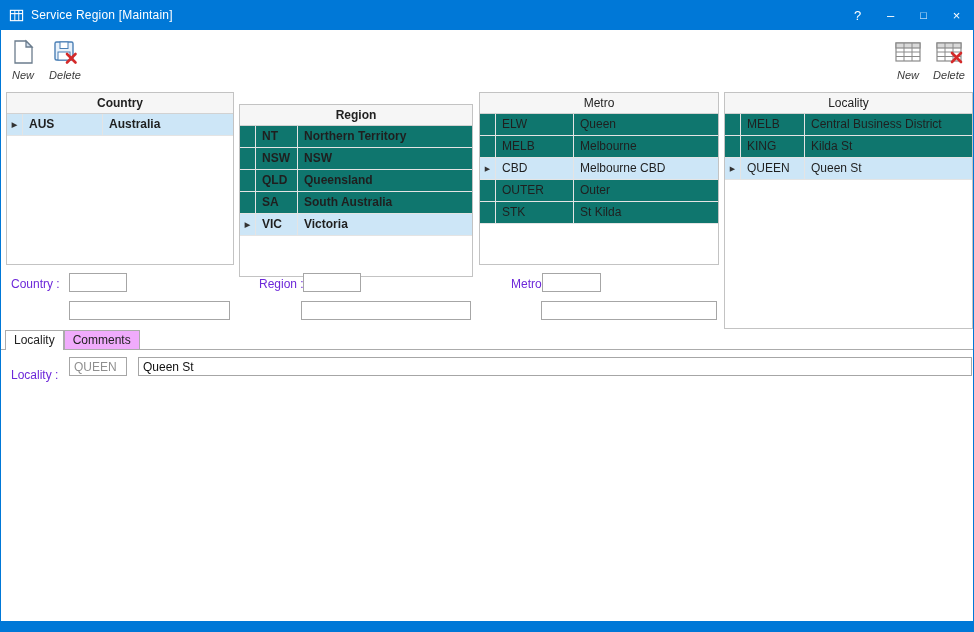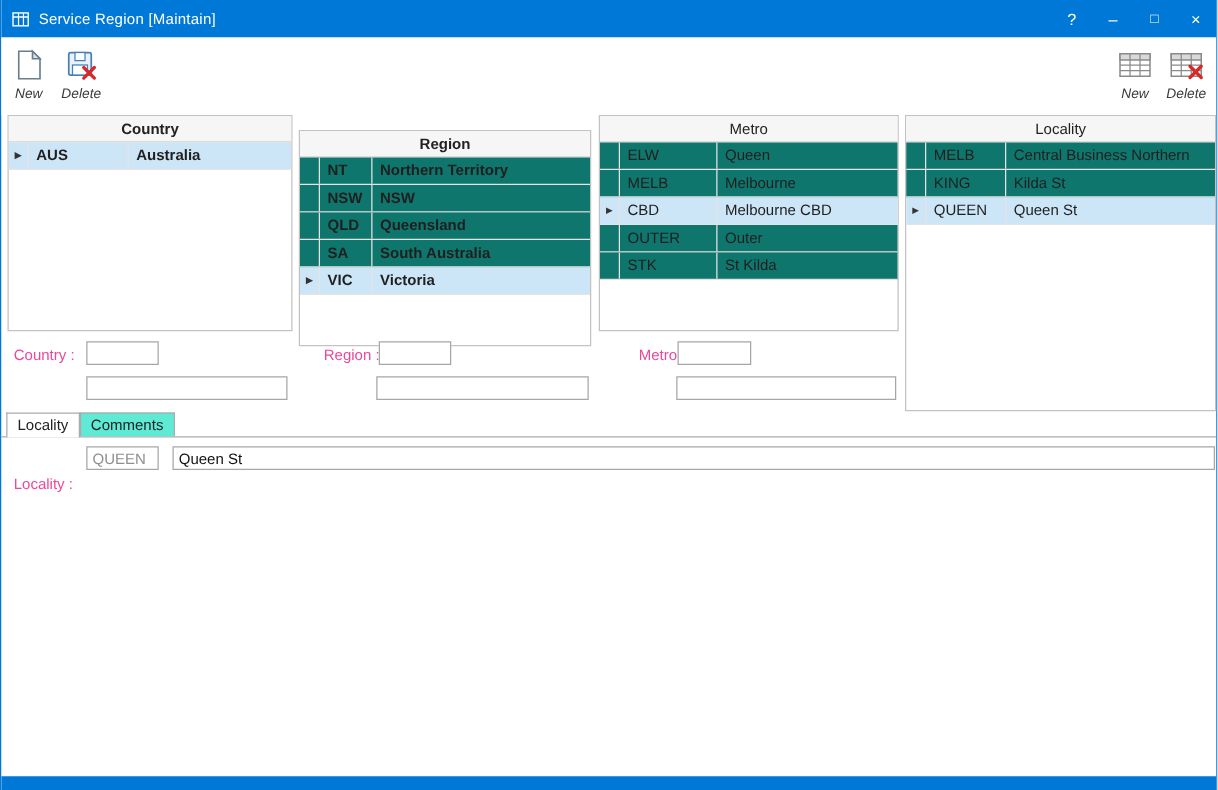--- a/index.html
+++ b/index.html
@@ -44,44 +44,44 @@
   .cell.ind { width:16px; border-right:1px solid #e4e4e4; text-align:center; font-size:7px;
               line-height:22px; color:#333; flex:none; }
   .cell.code { border-right:1px solid #e4e4e4; padding-left:6px; flex:none; }
   .cell.name { flex:1; padding-left:6px; }
   .g-country .cell.code { width:80px; }
   .g-region  .cell.code { width:42px; }
   .g-metro   .cell.code { width:78px; }
   .g-locality .cell.code { width:64px; }
 
   
-  .flabel { position:absolute; font-size:12px; color:#ec4899;text-align:center; }
+  .flabel { position:absolute; font-size:12px; color:#6d28d9;text-align:center; }
   .finput { position:absolute; height:19px; border:1px solid #a6a6a6; font-size:12px;
             padding:0 4px; font-family:inherit; background:#fff; color:#111; }
   .finput.gray-text { color:#8f8f8f; }
 
   #lbl-country { left:10px;  top:277px; }
   #in-country-code { left:68px;  top:273px; width:58px; }
   #in-country-name { left:68px;  top:301px; width:161px; }
   #lbl-region { left:258px; top:277px; }
   #in-region-code { left:302px; top:273px; width:58px; }
   #in-region-name { left:300px; top:301px; width:170px; }
   #lbl-metro { left:510px; top:277px; }
   #in-metro-code { left:541px; top:273px; width:59px; }
   #in-metro-name { left:540px; top:301px; width:176px; }
 
   
   .tabstrip { position:absolute; left:0; top:331px; width:974px; height:19px;
               border-bottom:1px solid #ababab; display:flex; align-items:flex-end; padding-left:4px; }
   .tab { height:19px; line-height:18px; padding:0 8px; font-size:12px; color:#222;
-         border:1px solid #ababab; border-bottom:none; background:#5eead4; cursor:default; }
+         border:1px solid #ababab; border-bottom:none; background:#f0abfc; cursor:default; }
   .tab.active { background:#fff; height:20px; margin-bottom:-1px; position:relative; z-index:2; }
 
   
-  #lbl-locality { left:10px; top:380px; }
+  #lbl-locality { left:10px; top:368px; }
   #in-locality-code { left:68px;  top:357px; width:58px; }
   #in-locality-name { left:137px; top:357px; width:834px; }
 
   
   .bottombar { position:absolute; left:0; top:621px; width:100%; height:11px; background:#0078d7; }
 </style>
 </head>
 <body>
 
 <div class="window">
@@ -224,21 +224,21 @@
           <div class="cell name">St Kilda</div>
         </div>
       </div>
   </div>
   <div class="gridpanel g-locality" id="grid-locality">
     <div class="grid-header">Locality</div>
     <div class="grid-body">
         <div class="grid-row">
           <div class="cell ind"></div>
           <div class="cell code">MELB</div>
-          <div class="cell name">Central Business Northern</div>
+          <div class="cell name">Central Business District</div>
         </div>
         <div class="grid-row">
           <div class="cell ind"></div>
           <div class="cell code">KING</div>
           <div class="cell name">Kilda St</div>
         </div>
         <div class="grid-row selected">
           <div class="cell ind">▶</div>
           <div class="cell code">QUEEN</div>
           <div class="cell name">Queen St</div>

